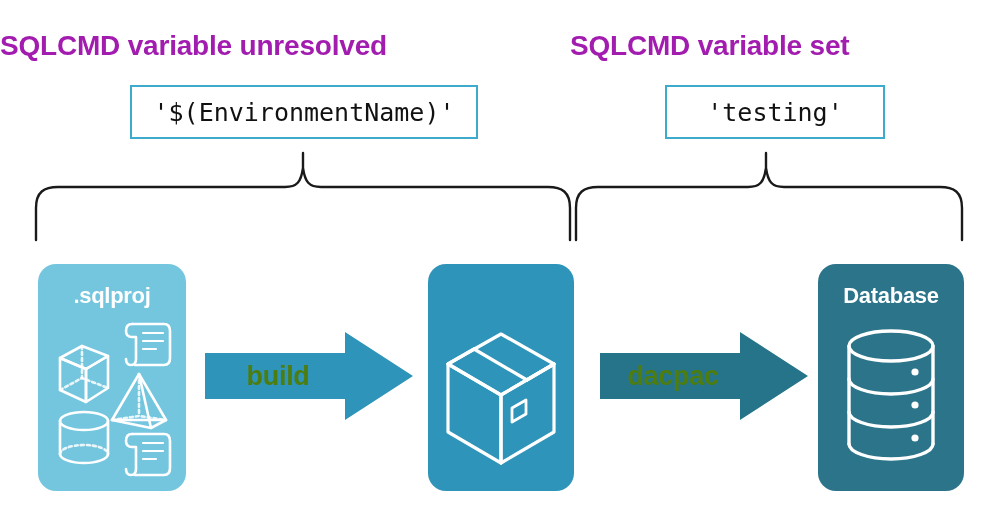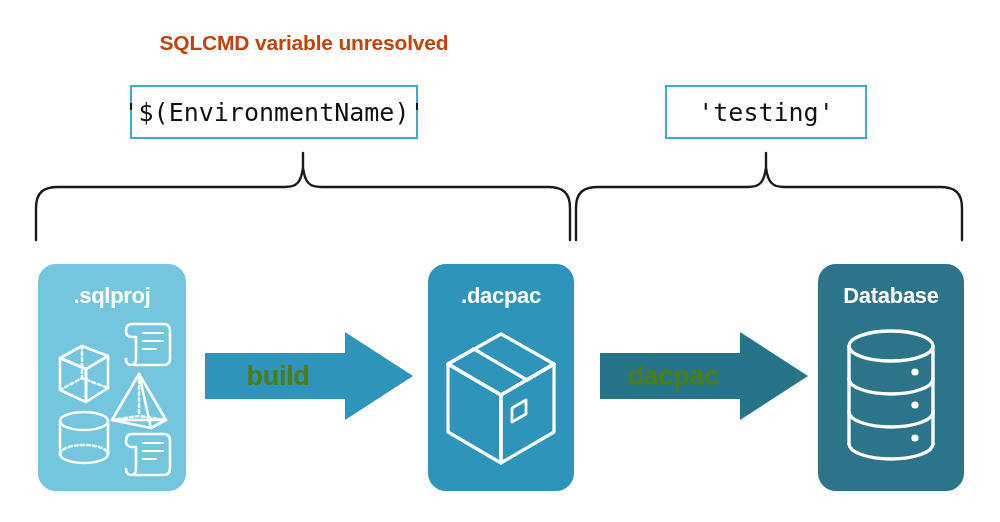--- a/index.html
+++ b/index.html
@@ -20,24 +20,23 @@
     inset: 0;
     width: 1000px;
     height: 522px;
   }
 
   
   .heading {
     position: absolute;
     font-family: "Liberation Sans", sans-serif;
     font-weight: bold;
-    font-size: 21px;
-    color: #c2410c;
+    font-size: 28px;
+    color: #a21caf;
     letter-spacing: -0.2px;
-    text-align: center;
     white-space: nowrap;
     line-height: 1;
   }
   #heading-left  { left: 0;   top: 32px; width: 608px; }
   #heading-right { left: 570px; top: 32px; width: 392px; }
 
   
   .codebox {
     position: absolute;
     border: 2.5px solid #3EABCD;
@@ -45,22 +44,22 @@
     box-sizing: border-box;
     display: flex;
     align-items: center;
     justify-content: center;
     font-family: "DejaVu Sans Mono", monospace;
     font-size: 25px;
     color: #111111;
     letter-spacing: 0px;
     white-space: nowrap;
   }
-  #codebox-left  { left: 130px; top: 85px;  width: 288px; height: 54px; }
-  #codebox-right { left: 665px; top: 85px;  width: 202px; height: 54px; }
+  #codebox-left  { left: 130px; top: 85px;  width: 348px; height: 54px; }
+  #codebox-right { left: 665px; top: 85px;  width: 220px; height: 54px; }
 
   
   #brace-layer {
     position: absolute;
     left: 0; top: 0;
     width: 1000px; height: 522px;
     pointer-events: none;
   }
 
   
@@ -130,20 +129,21 @@
   #arrow-deploy { left: 600px; top: 332px; width: 208px; height: 88px; }
   #arrow-deploy .arrow-label { left: -6px; }
 </style>
 </head>
 <body>
 
 <div id="stage">
 
   <div class="heading" id="heading-left">SQLCMD variable unresolved</div>
 
+  <div class="heading" id="heading-right">SQLCMD variable set</div>
 
   <div class="codebox" id="codebox-left">'$(EnvironmentName)'</div>
 
   <div class="codebox" id="codebox-right">'testing'</div>
 
   <svg id="brace-layer" viewBox="0 0 1000 522">
 
     <path d="M 36,240
              L 36,208
              C 36,192 44,187 58,187
@@ -214,21 +214,20 @@
   </div>
 
   <div class="arrow" id="arrow-build">
     <svg viewBox="0 0 208 88" width="208" height="88">
       <path d="M0,21 L140,21 L140,0 L208,44 L140,88 L140,67 L0,67 Z" fill="#2E94B9"></path>
     </svg>
     <div class="arrow-label">build</div>
   </div>
 
   <div class="stagebox" id="box-dacpac">
-    <div class="title">.dacpac</div>
     <svg class="box-art" viewBox="0 0 146 180">
       <g fill="none" stroke="#ffffff" stroke-width="3.2" stroke-linecap="round" stroke-linejoin="round">
 
         <path d="M20,56 L73,26 L126,56 L73,87 Z"></path>
         <path d="M20,56 L20,124 L73,155 L73,87 Z"></path>
         <path d="M73,87 L126,56 L126,124 L73,155 Z"></path>
 
         <path d="M46,41 L99,72"></path>
         <path d="M99,72 L126,56"></path>
         <path d="M46,41 L20,56"></path>

